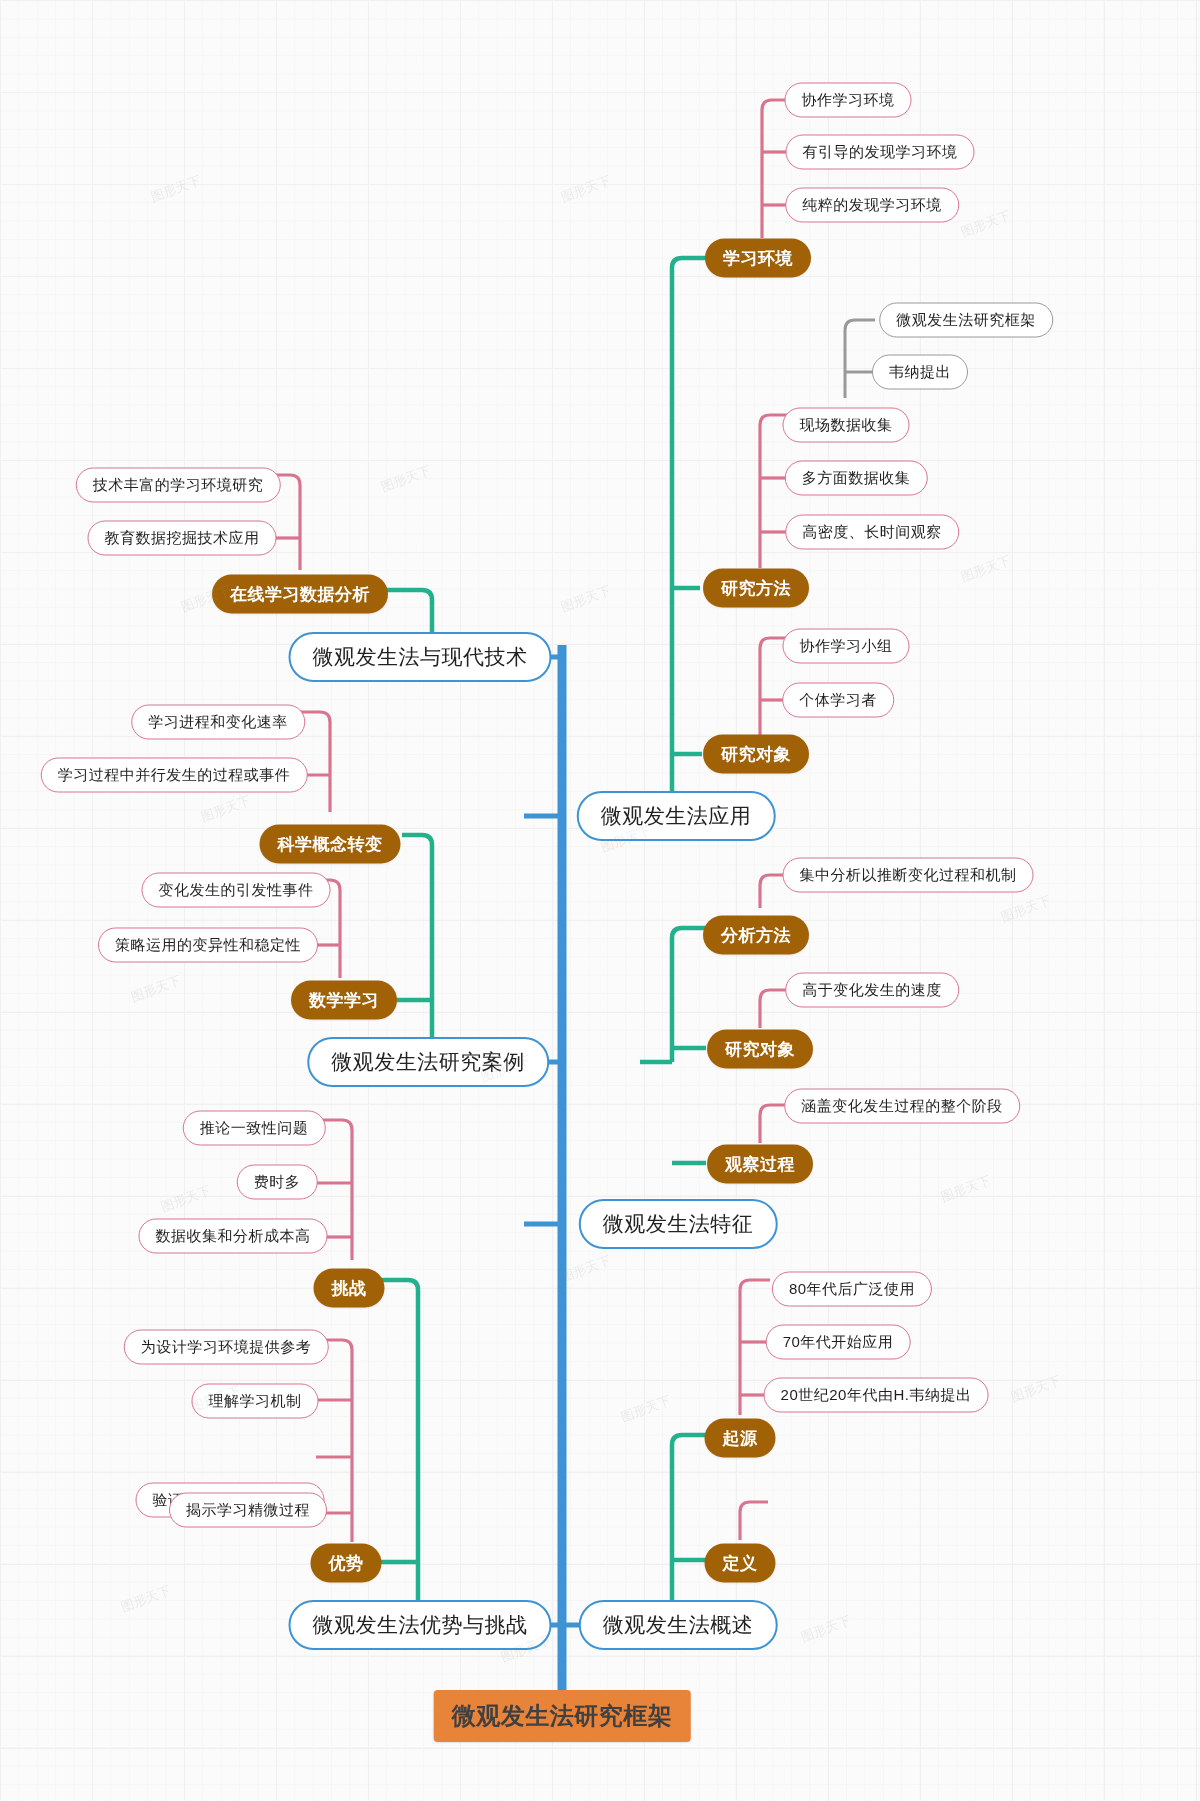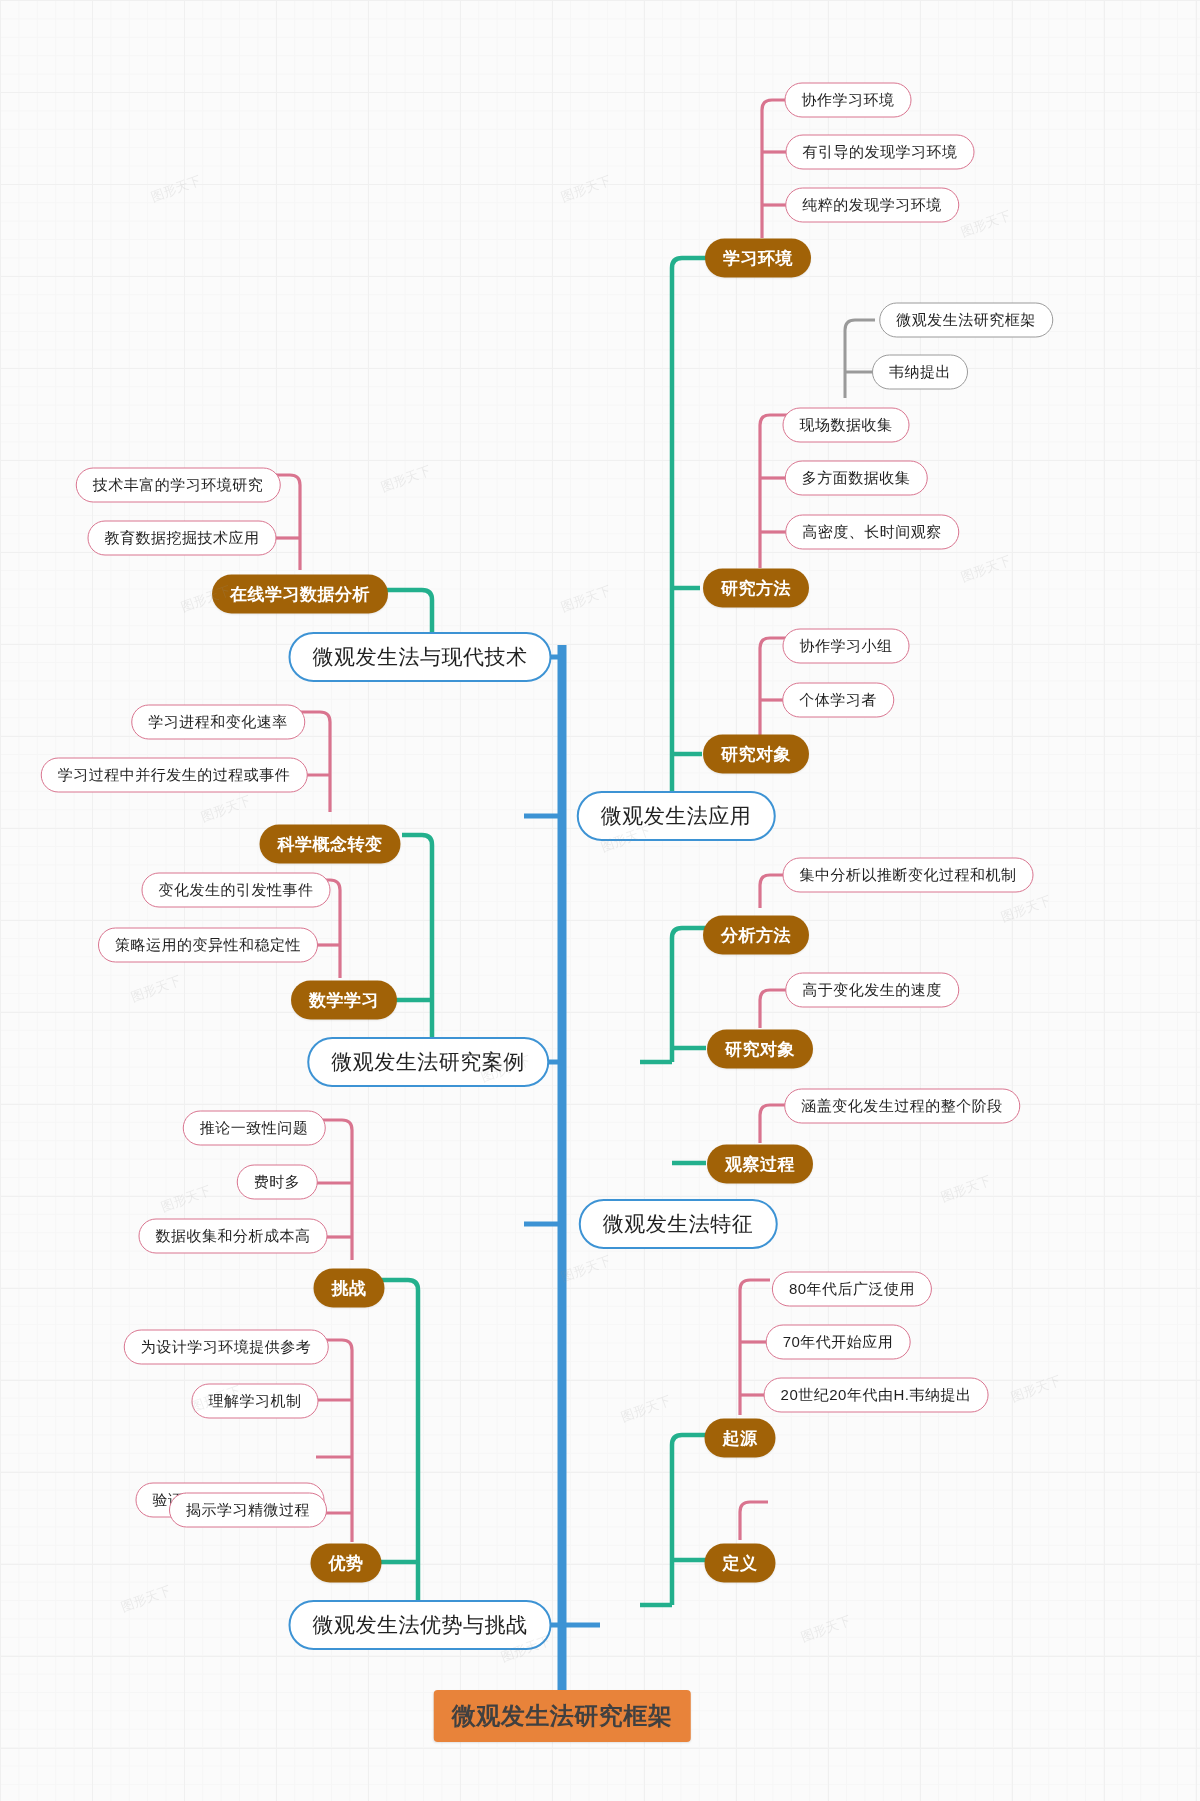--- a/index.html
+++ b/index.html
@@ -215,20 +215,21 @@
   <div class="node n-l3" style="left:254px; top:1128px;">推论一致性问题</div>
   <div class="node n-l3" style="left:277px; top:1182px;">费时多</div>
   <div class="node n-l3" style="left:233px; top:1236px;">数据收集和分析成本高</div>
 
   <div class="node n-l2" style="left:346px; top:1563px;">优势</div>
   <div class="node n-l3" style="left:226px; top:1347px;">为设计学习环境提供参考</div>
   <div class="node n-l3" style="left:255px; top:1401px;">理解学习机制</div>
   <div class="node n-l3" style="left:230px; top:1456px;margin-top:44px;">验证认知发展理论假设</div>
   <div class="node n-l3" style="left:248px; top:1510px;">揭示学习精微过程</div>
 
+  <div class="node n-l1" style="left:678px; top:1625px;">微观发生法概述</div>
   <div class="node n-l2" style="left:740px; top:1438px;">起源</div>
   <div class="node n-l3" style="left:852px; top:1289px;">80年代后广泛使用</div>
   <div class="node n-l3" style="left:838px; top:1342px;">70年代开始应用</div>
   <div class="node n-l3" style="left:876px; top:1395px;">20世纪20年代由H.韦纳提出</div>
 
   <div class="node n-l2" style="left:740px; top:1563px;">定义</div>
 
   <div class="wm" style="left:150px;  top:180px;">图形天下</div>
   <div class="wm" style="left:560px;  top:180px;">图形天下</div>
   <div class="wm" style="left:960px;  top:215px;">图形天下</div>

